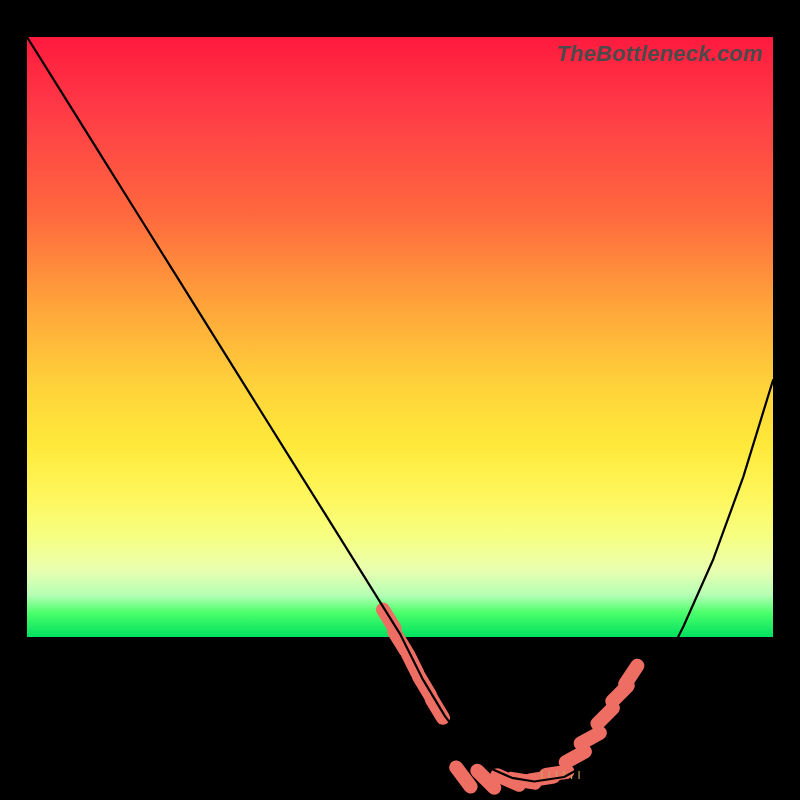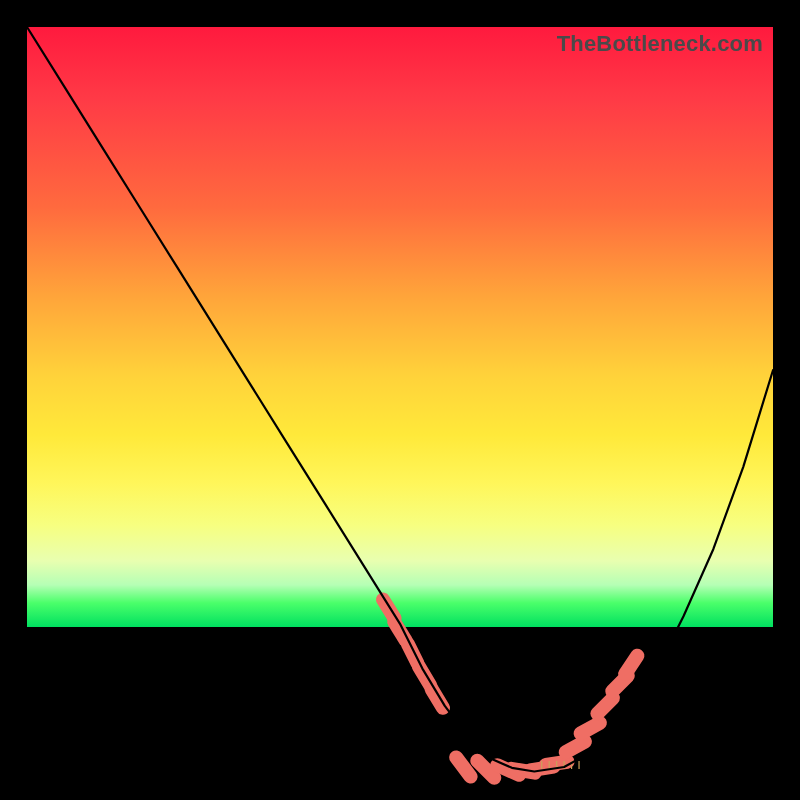--- a/index.html
+++ b/index.html
@@ -15,37 +15,38 @@
     position: absolute;
     left: 0;
     top: 0;
     width: 800px;
     height: 800px;
     background: #000;
   }
   .plot {
     position: absolute;
     left: 27px;
-    top: 27px;
+    top: 37px;
     width: 746px;
     height: 600px;
     
     background: linear-gradient(to bottom,
       #ff1a3e 0%,
       #ff3a46 12%,
       #ff6a3e 30%,
       #ffa53a 45%,
       #ffd23a 58%,
       #ffe93a 68%,
       #fff65a 76%,
       #f7ff80 83%,
       #e8ffb0 89%,
       #b5ffb5 93%,
       #4aff6a 96%,
       #00e060 100%);
+    font-style: italic;
   }
   .watermark {
     position: absolute;
     top: 4px;
     right: 10px;
     font-size: 22px;
     font-weight: 600;
     color: #4a4a4a;
     letter-spacing: 0.2px;
     user-select: none;

